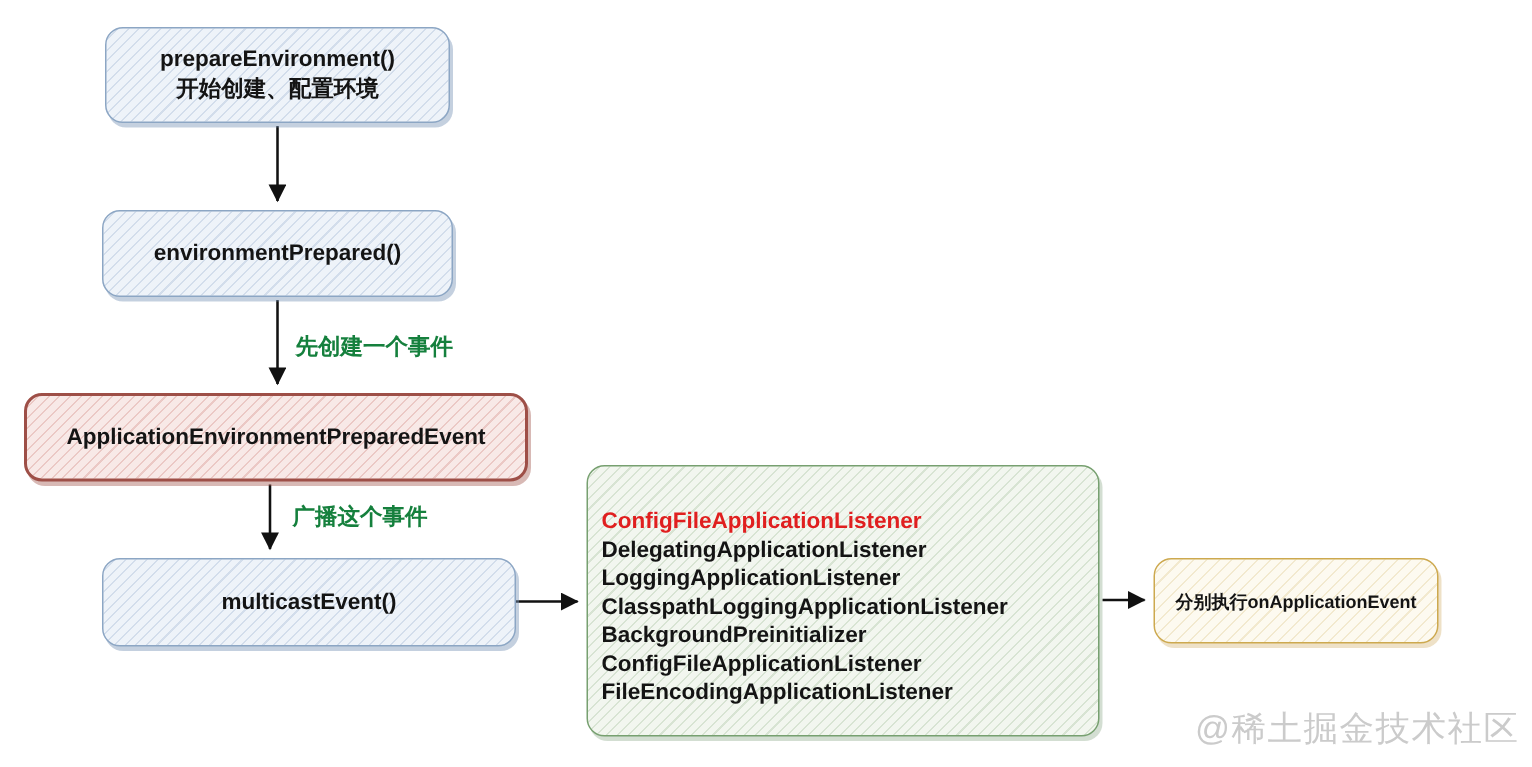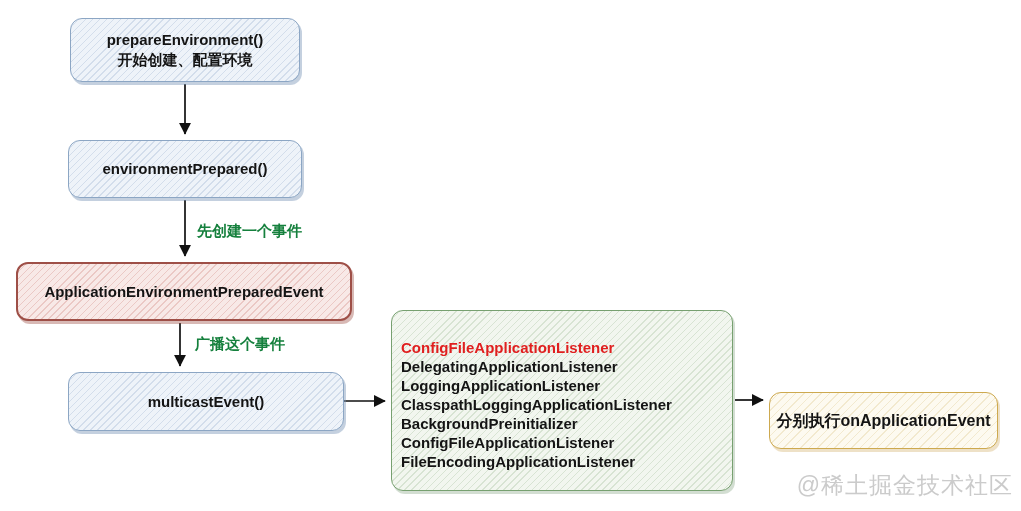--- a/index.html
+++ b/index.html
@@ -41,21 +41,21 @@
   }
   #box-prepare{left:70px;top:18px;width:230px;height:64px;}
   #box-env-prepared{left:68px;top:140px;width:234px;height:58px;}
   #box-event{left:16px;top:262px;width:336px;height:59px;}
   #box-multicast{left:68px;top:372px;width:276px;height:59px;}
   #box-listeners{
     left:391px;top:310px;width:342px;height:181px;
     align-items:flex-start;justify-content:flex-start;
     padding:27px 6px 0 9px;text-align:left;line-height:19px;
   }
-  #box-execute{left:769px;top:392px;width:229px;height:57px;font-size:16px;}
+  #box-execute{left:769px;top:372px;width:190px;height:57px;font-size:12px;}
   .listener-line{white-space:nowrap;}
   .listener-line.highlight{color:#e01f1f;}
   .edge-label{
     position:absolute;font-weight:bold;font-size:15px;color:#15803d;
     white-space:nowrap;
   }
   #label-create-event{left:197px;top:222px;}
   #label-broadcast-event{left:195px;top:335px;}
   #arrow-layer{position:absolute;left:0;top:0;pointer-events:none;}
   #watermark{

